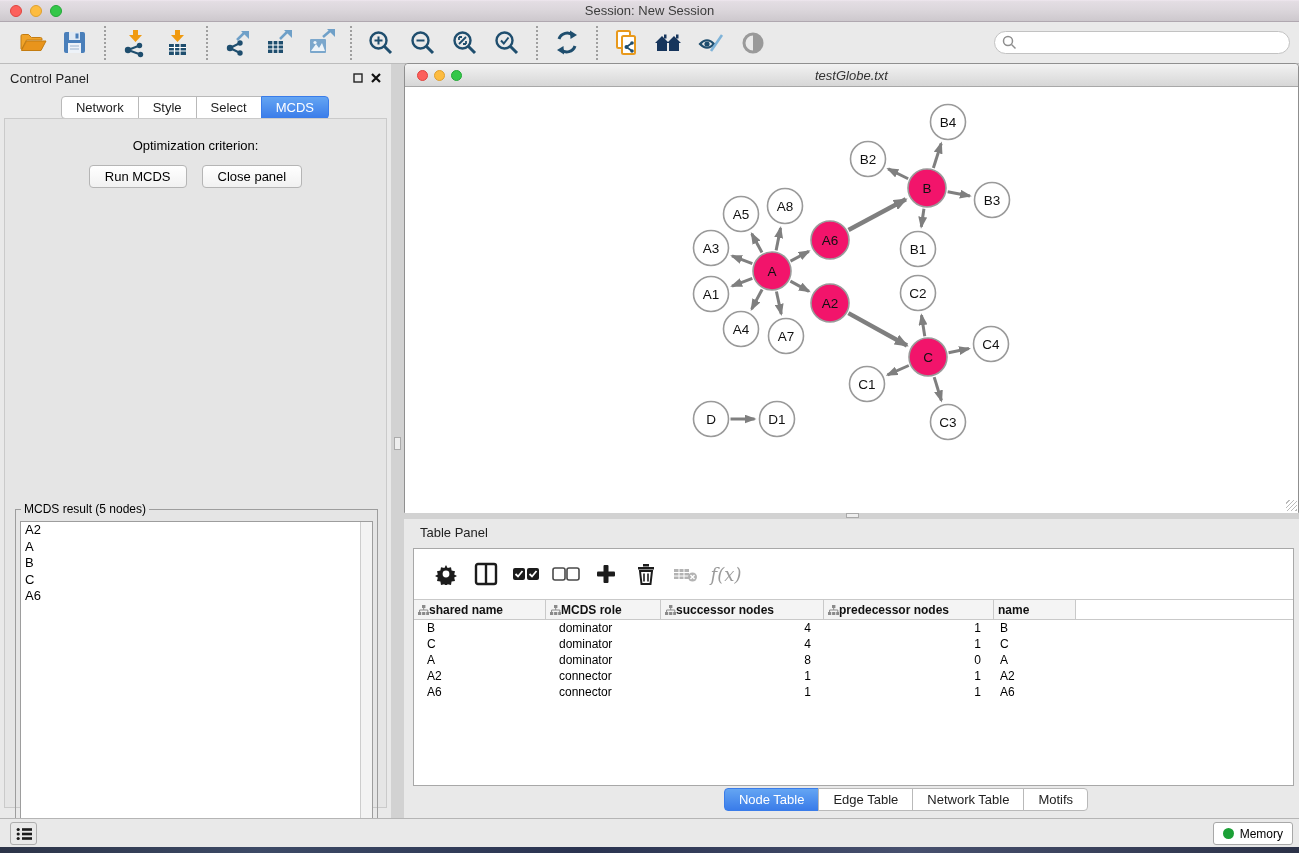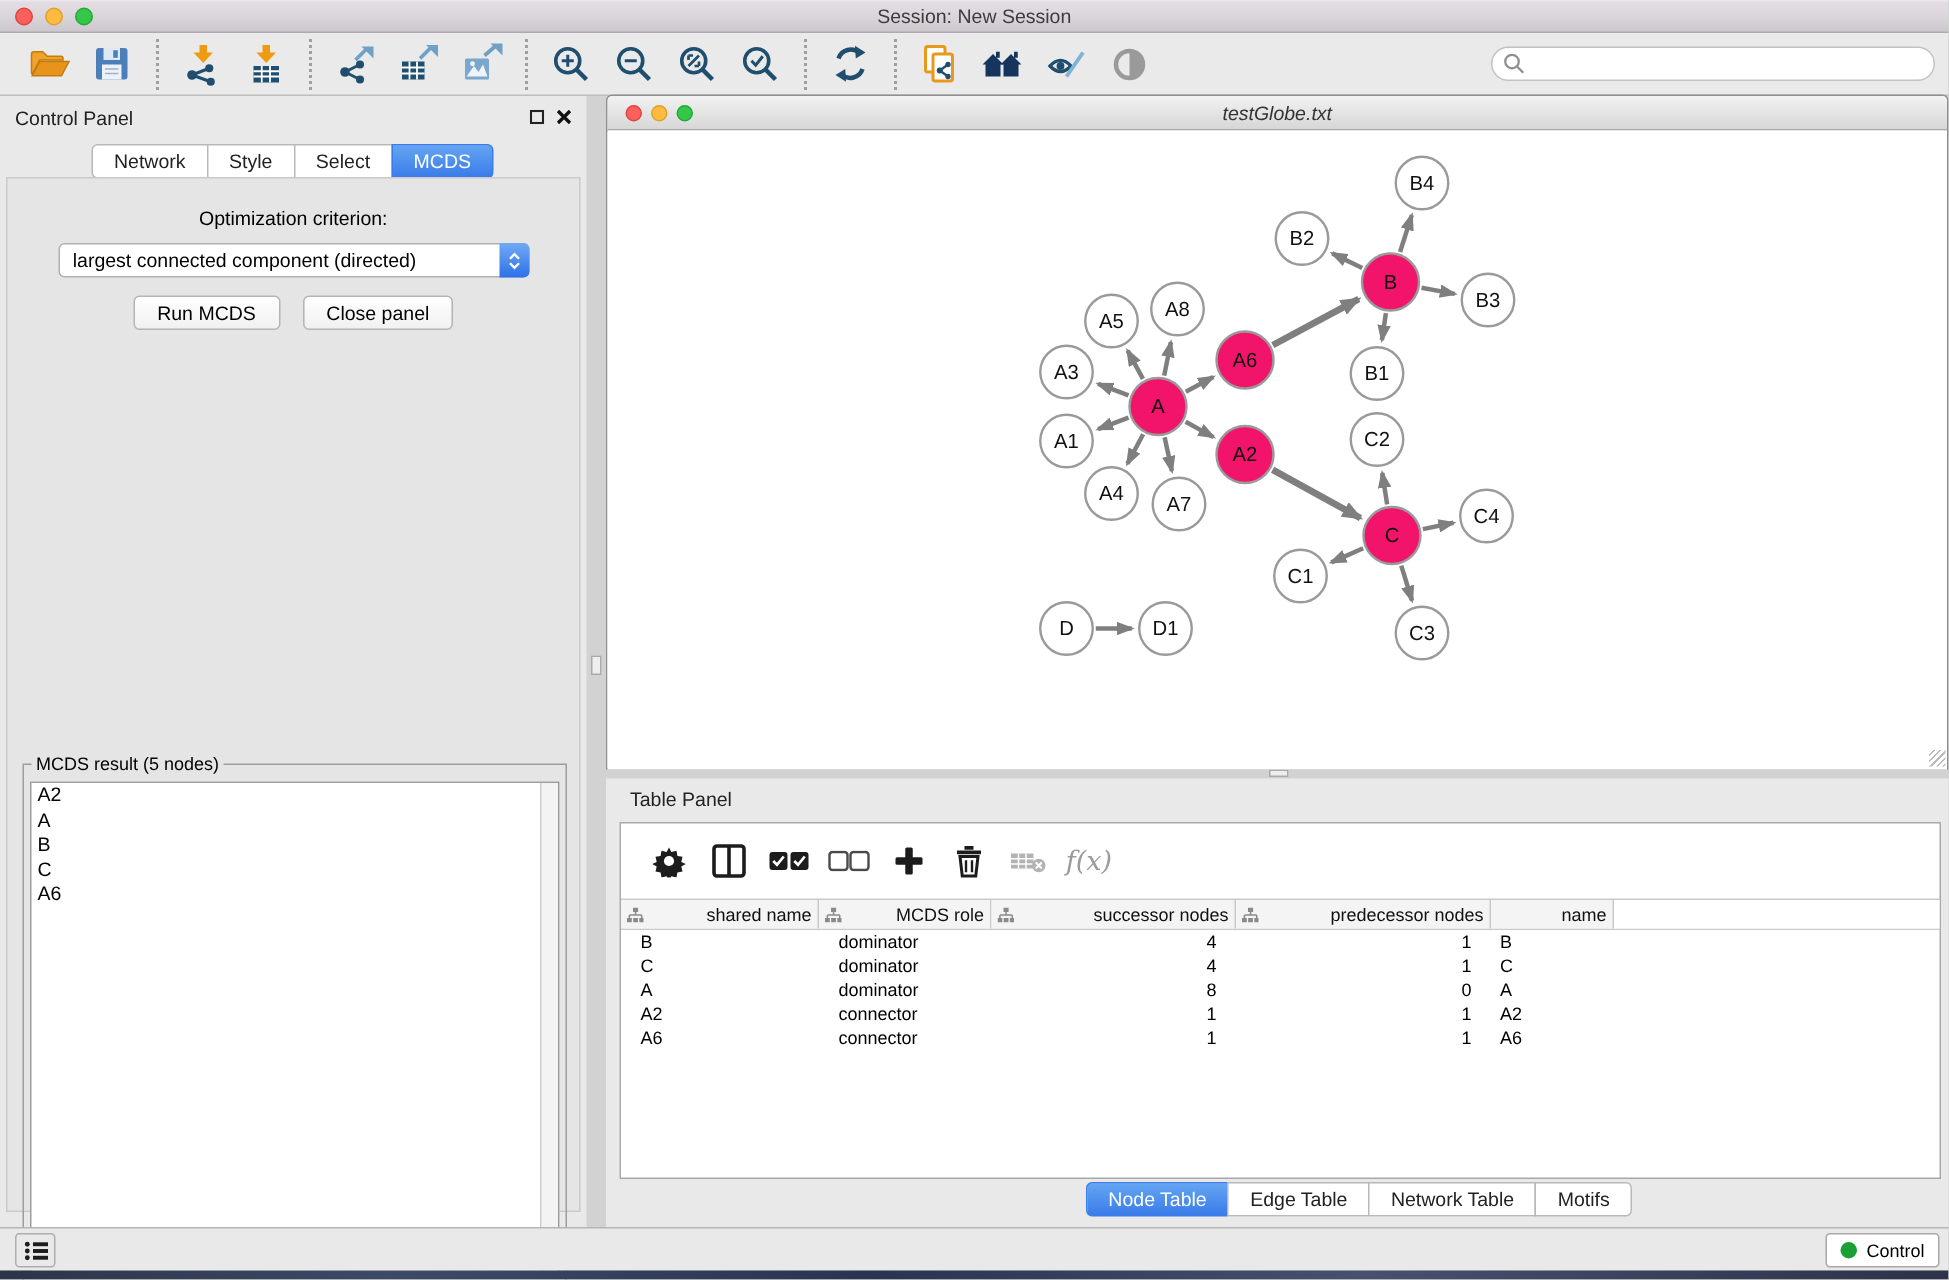--- a/index.html
+++ b/index.html
@@ -87,21 +87,21 @@
   .table-panel { position:absolute; left:404px; top:519px; width:1005px; height:299px; background:#e9e9e9; }
   .tp-header { position:absolute; left:16px; top:6px; font-size:13px; color:#222; }
   .tbl-container { position:absolute; left:9px; top:29px; width:881px; height:238px;
     background:#fff; border:1px solid #a8a8a8; }
   .tbl-toolbar { height:50px; display:flex; align-items:center; padding-left:16px; gap:8px; }
   .ticon { width:32px; height:32px; display:flex; align-items:center; justify-content:center; }
   .fx { font-family:"DejaVu Serif", serif; font-style:italic; font-size:18px; color:#9b9b9b; }
   .tbl-headrow { display:flex; height:21px; border-top:1px solid #c9c9c9; border-bottom:1px solid #c9c9c9; }
   .hcell { background:#f4f4f4; border-right:1px solid #c9c9c9; display:flex;
     align-items:center; font-size:12px; color:#111; padding:0 4px; }
-  .hcell .hlabel { flex:1; text-align:right; }
+  .hcell .hlabel { flex:1; text-align:left;font-weight:bold; }
   .hfill { flex:1; background:#fff; }
   .trow { display:flex; height:16px; }
   .tcell { font-size:12px; color:#000; line-height:16px; white-space:nowrap; overflow:hidden; }
 
   .bottom-tabs { position:absolute; left:0; right:0; top:269px; display:flex; justify-content:center; }
 
   
   .statusbar { position:absolute; left:0; top:818px; width:1299px; height:29px;
     background:#e9e9e9; border-top:1px solid #b5b5b5; }
   .sb-left { position:absolute; left:10px; top:3px; width:27px; height:23px;
@@ -284,29 +284,20 @@
         </svg>
     </div>
     <div class="cp-tabs" id="cp-tabs">
         <div class="tab">Network</div>
         <div class="tab">Style</div>
         <div class="tab">Select</div>
         <div class="tab active">MCDS</div>
       </div>
     <div class="cp-inner">
       <div class="opt-label">Optimization criterion:</div>
-      <div class="dropdown">
-        <span>largest connected component (directed)</span>
-        <span class="dd-spin">
-          <svg width="10" height="14">
-              <path d="M2 5.5 L5 2.5 L8 5.5" fill="none" stroke="#fff" stroke-width="1.6"></path>
-              <path d="M2 8.5 L5 11.5 L8 8.5" fill="none" stroke="#fff" stroke-width="1.6"></path>
-            </svg>
-        </span>
-      </div>
       <div class="btn-row">
         <button class="pbtn">Run MCDS</button>
         <button class="pbtn">Close panel</button>
       </div>
       <div class="groupbox">
         <span class="gb-legend">MCDS result (5 nodes)</span>
         <div class="gb-list">
           <div id="mcds-items">
               <div class="gb-item">A2</div>
               <div class="gb-item">A</div>
@@ -608,18 +599,18 @@
         <circle cx="2.2" cy="2.5" r="1.6" fill="#1c1c1c"></circle>
           <rect x="6" y="1.2" width="10" height="2.6" fill="#1c1c1c"></rect>
         <circle cx="2.2" cy="7" r="1.6" fill="#1c1c1c"></circle>
           <rect x="6" y="5.7" width="10" height="2.6" fill="#1c1c1c"></rect>
         <circle cx="2.2" cy="11.5" r="1.6" fill="#1c1c1c"></circle>
           <rect x="6" y="10.2" width="10" height="2.6" fill="#1c1c1c"></rect>
       </svg>
     </span>
     <span class="memory-btn">
       <span class="mem-dot"></span>
-      <span>Control</span>
+      <span>Memory</span>
     </span>
   </div>
 
   <div class="desktop-strip"></div>
 </div>
 
 </body></html>

